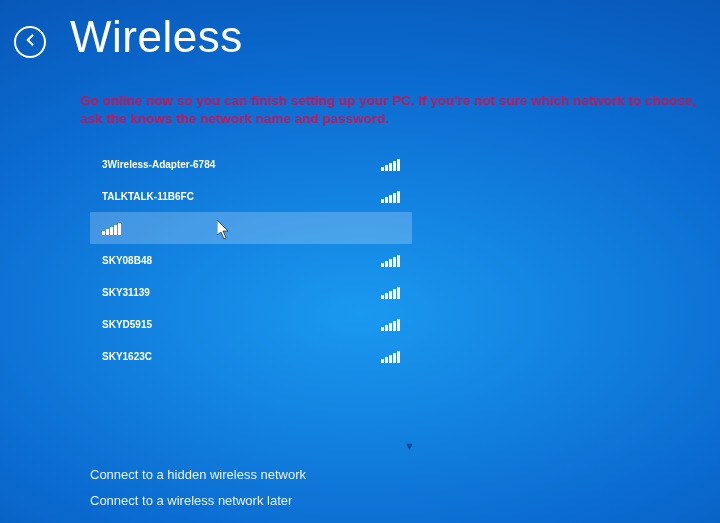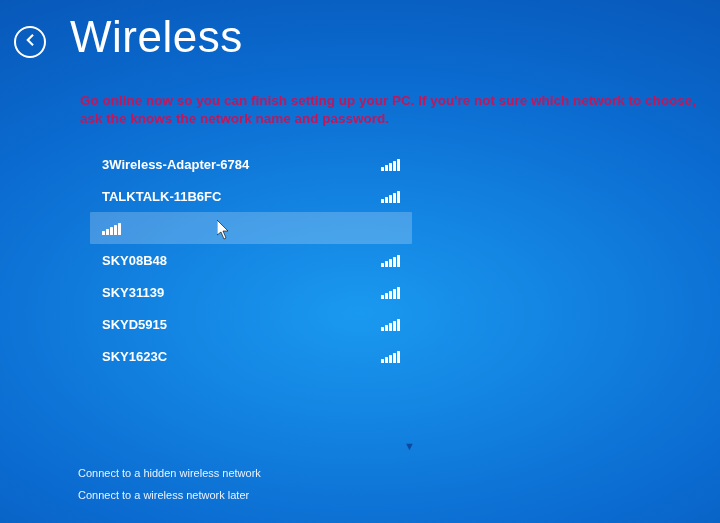--- a/index.html
+++ b/index.html
@@ -53,21 +53,21 @@
     top: 148px;
     left: 90px;
     width: 322px;
   }
   .net-row {
     height: 32px;
     display: flex;
     align-items: center;
     justify-content: space-between;
     padding: 0 12px;
-    font-size: 13px;
+    font-size: 10px;
     font-weight: 600;
     cursor: pointer;
     border-radius: 1px;
     text-align: center;
   }
   .net-row.selected {
     background: rgba(255,255,255,0.22);
   }
   .net-name { white-space: nowrap; }
   .signal {
@@ -95,23 +95,23 @@
     top: 440px;
     left: 404px;
     color: #0c4aa0;
     font-size: 11px;
     user-select: none;
   }
 
   
   .links {
     position: absolute;
-    left: 78px;
+    left: 90px;
     top: 462px;
-    font-size: 11px;
+    font-size: 13px;
     line-height: 2.0;
   }
   .links div {
     cursor: pointer;
     color: #e8f3ff;
   }
 
   
   .cursor {
     position: absolute;

